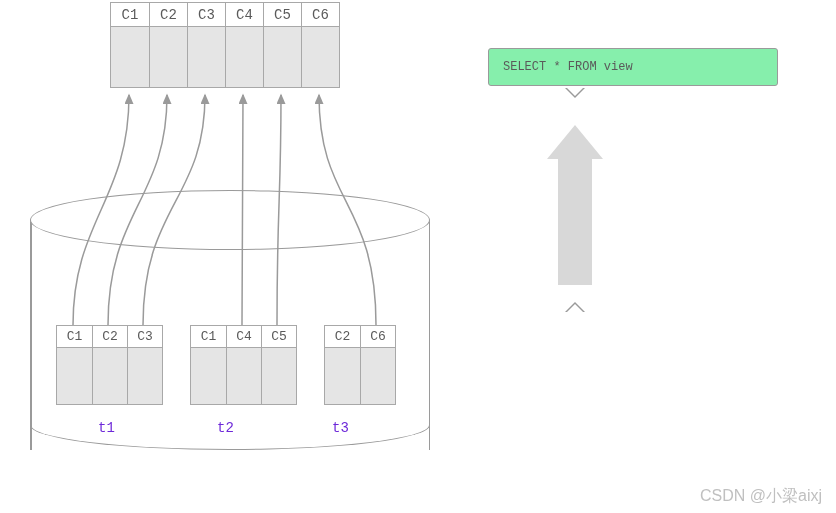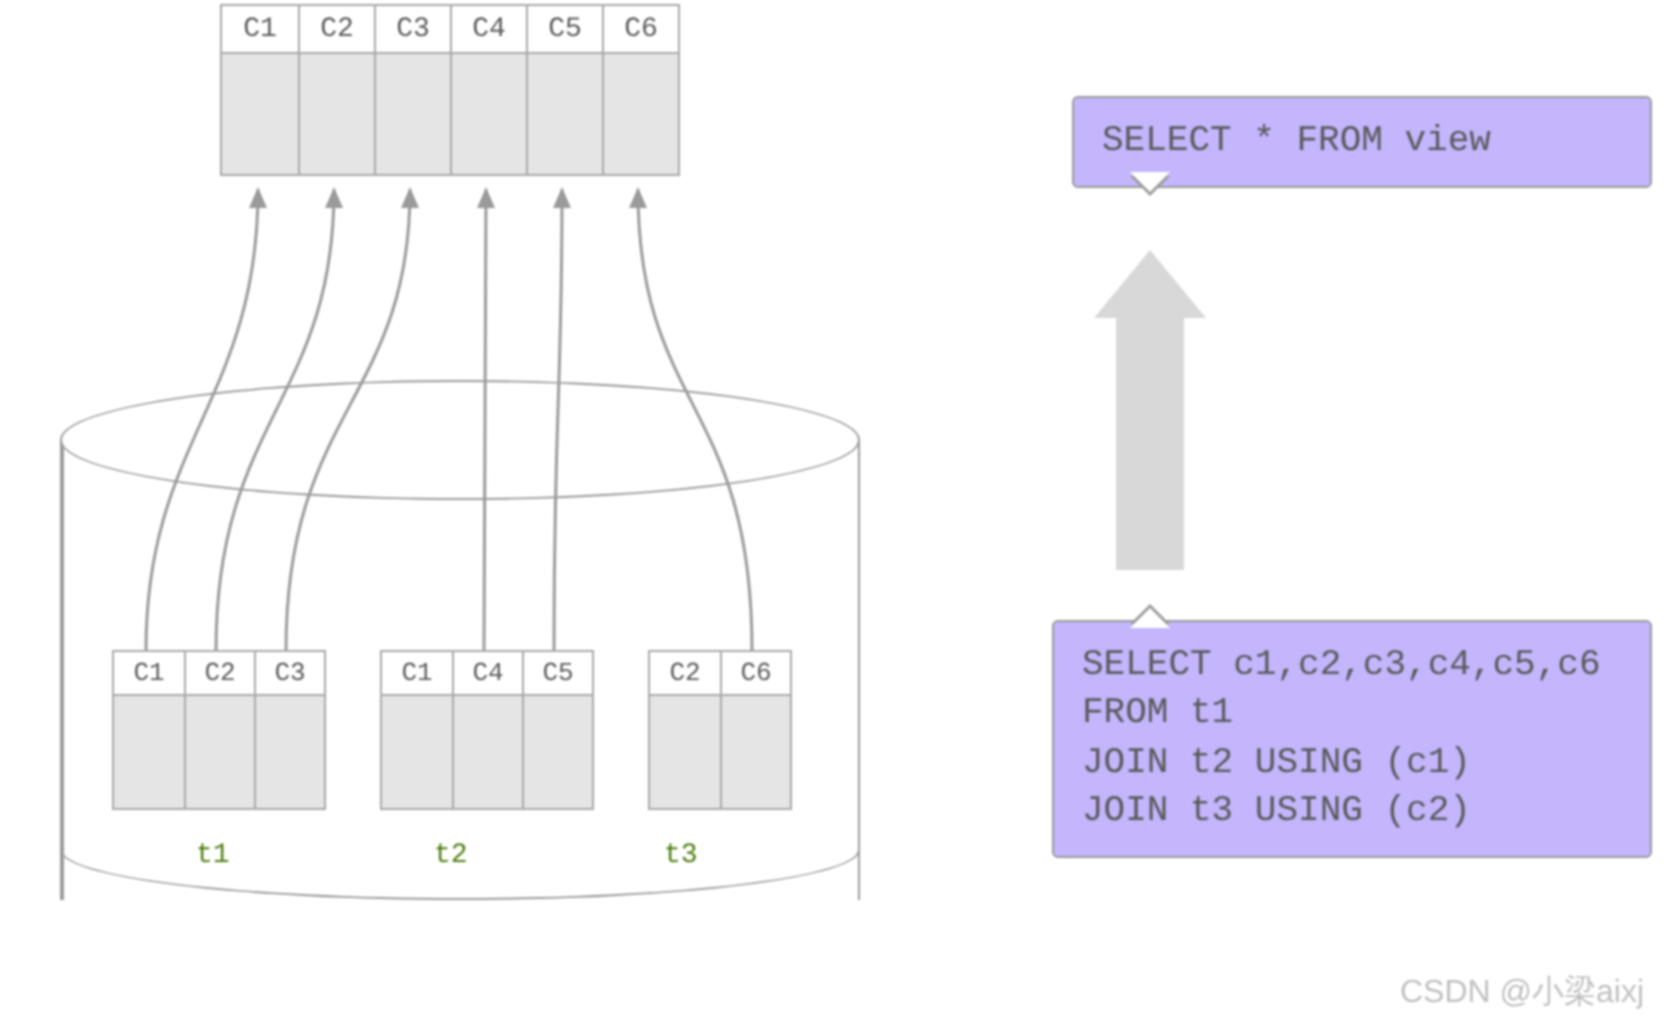--- a/index.html
+++ b/index.html
@@ -93,35 +93,34 @@
     justify-content: center;
     color: #5a5a5a;
     border-bottom: 1.5px solid #a8a8a8;
   }
   .src-body { height: 56px; background: #e5e5e5; }
 
   .tbl-label {
     position: absolute;
     top: 420px;
     font-size: 14px;
-    color: #4d7c0f;
+    color: #6d28d9;
   }
 
   
   .bubble {
     position: absolute;
     border: 1.5px solid #9a9a9a;
     border-radius: 3px;
-    background: #c4b5fd;
+    background: #86efac;
     padding: 10px 14px;
-    font-size: 18px;
+    font-size: 12px;
     color: #5a5a5a;
     line-height: 1.35;
     white-space: pre;
-    margin-left: 48px;
   }
   .bubble-top { top: 48px; left: 488px; min-width: 290px; }
   .bubble-bot { top: 310px; left: 478px; min-width: 300px; }
   
   .tail {
     position: absolute;
     width: 0; height: 0;
     border: 10px solid transparent;
   }
   .tail-top-out {
@@ -258,24 +257,20 @@
         <div class="src-head">C6</div>
         <div class="src-body"></div>
       </div>
   </div>
   <div class="tbl-label" style="left:332px">t3</div>
 
   <div class="bubble bubble-top"><span>SELECT * FROM view</span></div>
   <div class="tail tail-top-out"></div>
   <div class="tail tail-top-in"></div>
 
-  <div class="bubble bubble-bot"><span>SELECT c1,c2,c3,c4,c5,c6
-FROM t1
-JOIN t2 USING (c1)
-JOIN t3 USING (c2)</span></div>
   <div class="tail tail-bot-out"></div>
   <div class="tail tail-bot-in"></div>
 
   <div class="big-arrow">
     <div class="ba-head"></div>
     <div class="ba-shaft"></div>
   </div>
 
   <svg class="arrows">
     <defs>

